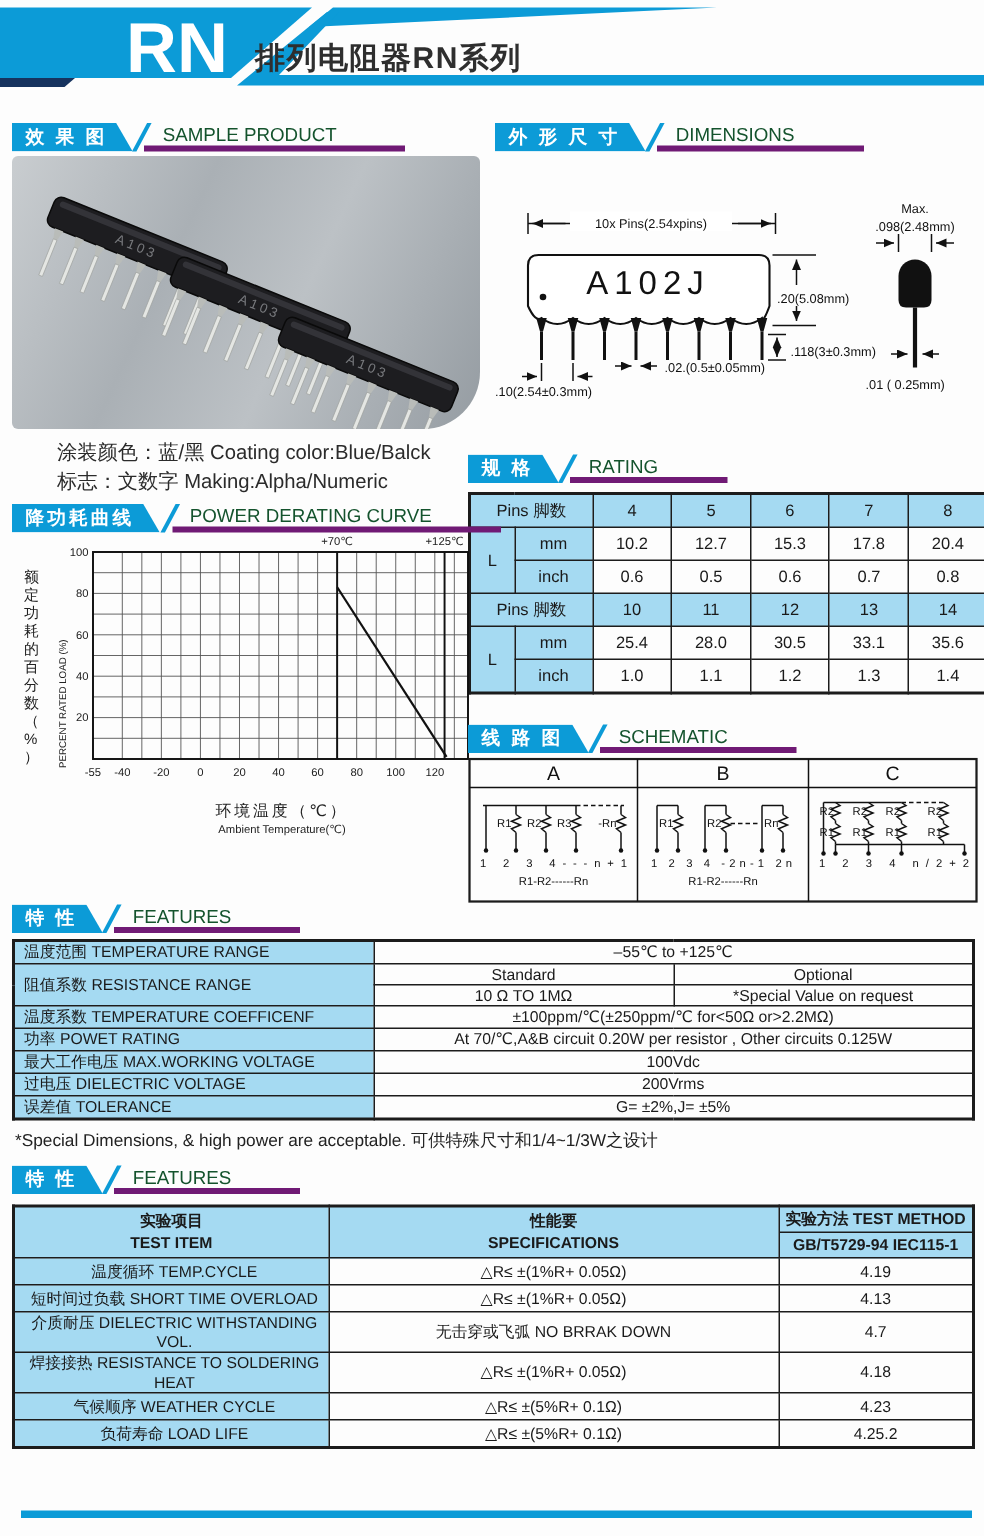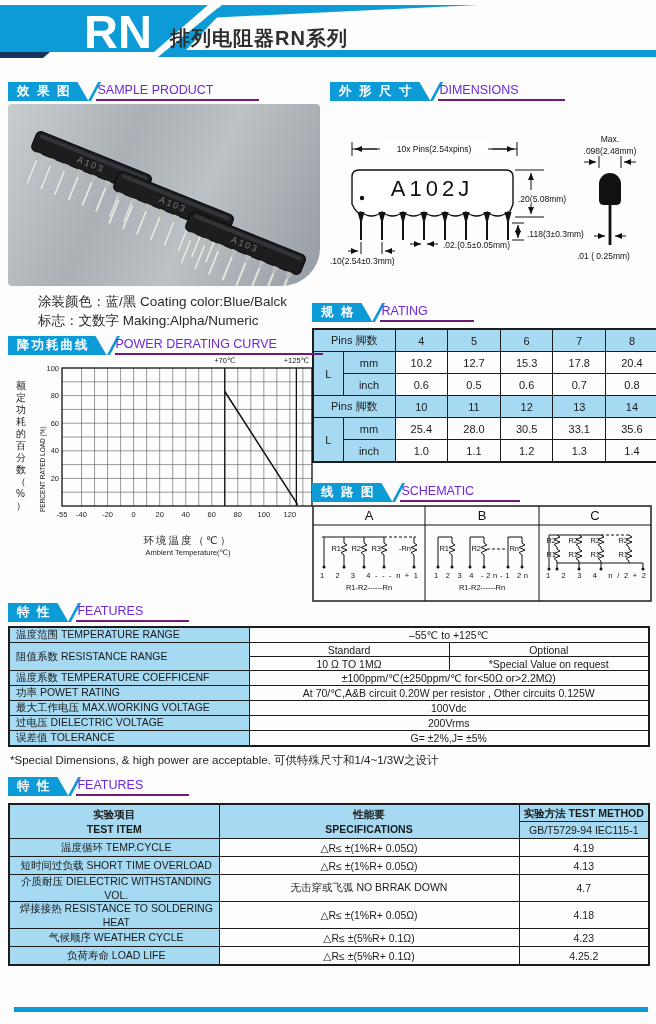--- a/index.html
+++ b/index.html
@@ -11,22 +11,22 @@
   
   .hlogo{font-size:47px;font-weight:bold;fill:#ffffff;}
   .htitle{font-size:20px;font-weight:bold;fill:#2e2e2e;letter-spacing:1px;}
 
   
   .chip{position:absolute;display:flex;align-items:stretch;height:19px;}
   .chip-cn{background:#0c9bd7;color:#fff;font-weight:bold;font-size:12.5px;line-height:19px;
            padding:0 17px 0 9px;letter-spacing:2px;
            clip-path:polygon(0 0,calc(100% - 11px) 0,100% 100%,0 100%);}
   .chip-slash{width:3px;background:#0c9bd7;transform:skewX(-28deg);margin-left:5px;}
-  .chip-en{border-bottom:2px solid #701a75;padding:0 46px 1px 1px;font-size:12.5px;
-           line-height:17px;color:#6d28d9;position:relative;white-space:nowrap;}
+  .chip-en{border-bottom:4px solid #701a75;padding:0 46px 1px 12px;font-size:12.5px;
+           line-height:17px;color:#14532d;position:relative;white-space:nowrap;}
 
   
   .photo{left:8px;top:104px;width:312px;height:182px;border-radius:4px 4px 38px 4px;
          background:linear-gradient(115deg,#c9cdd0 0%,#aab0b5 35%,#bcc1c5 60%,#959ca2 100%);}
   .mark{font-size:9px;fill:#8e9094;letter-spacing:2px;text-anchor:middle;opacity:.8;}
   .caption{left:8px;top:292px;width:320px;padding-left:30px;font-size:13.5px;color:#2b2b2b;line-height:19px;}
 
   
   .dln{stroke:#111;stroke-width:1;fill:none;}
   .dbody{stroke:#111;stroke-width:1.4;fill:#fff;}
@@ -544,21 +544,21 @@
       <td class="hc">
         <div class="h2">实验项目</div>
         <div class="h2">TEST ITEM</div>
       </td>
       <td class="hc">
         <div class="h2">性能要</div>
         <div class="h2">SPECIFICATIONS</div>
       </td>
       <td class="hc">
         <div class="hm">实验方法 TEST METHOD</div>
-        <div class="hs" style="font-weight:normal">GB/T5729-94 IEC115-1</div>
+        <div class="hs" style="font-weight:bold">GB/T5729-94 IEC115-1</div>
       </td>
     </tr>
     <tr>
       <td class="lbl">温度循环 TEMP.CYCLE</td>
       <td>△R≤ ±(1%R+ 0.05Ω)</td>
       <td>4.19</td>
     </tr>
     <tr>
       <td class="lbl">短时间过负载 SHORT TIME OVERLOAD</td>
       <td>△R≤ ±(1%R+ 0.05Ω)</td>

